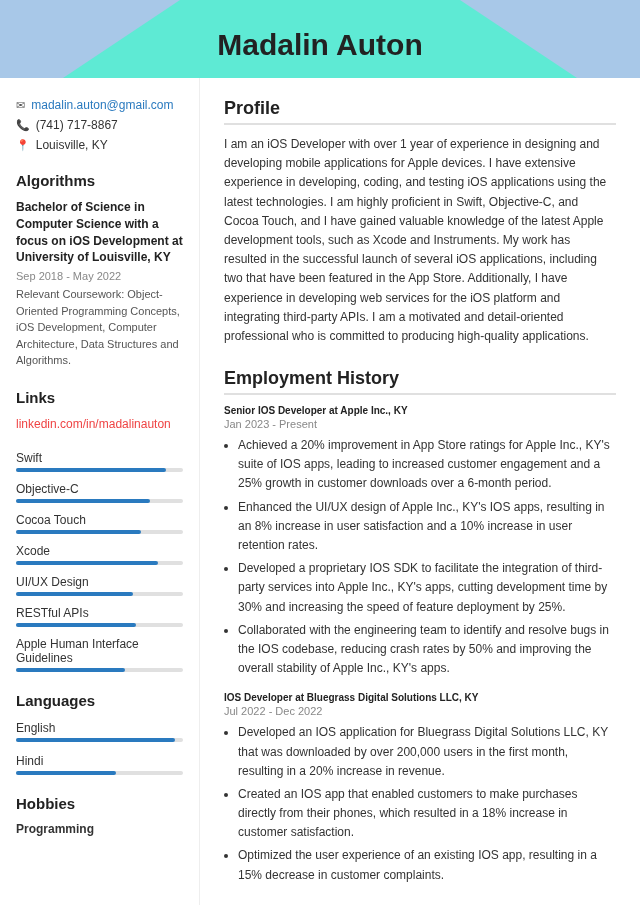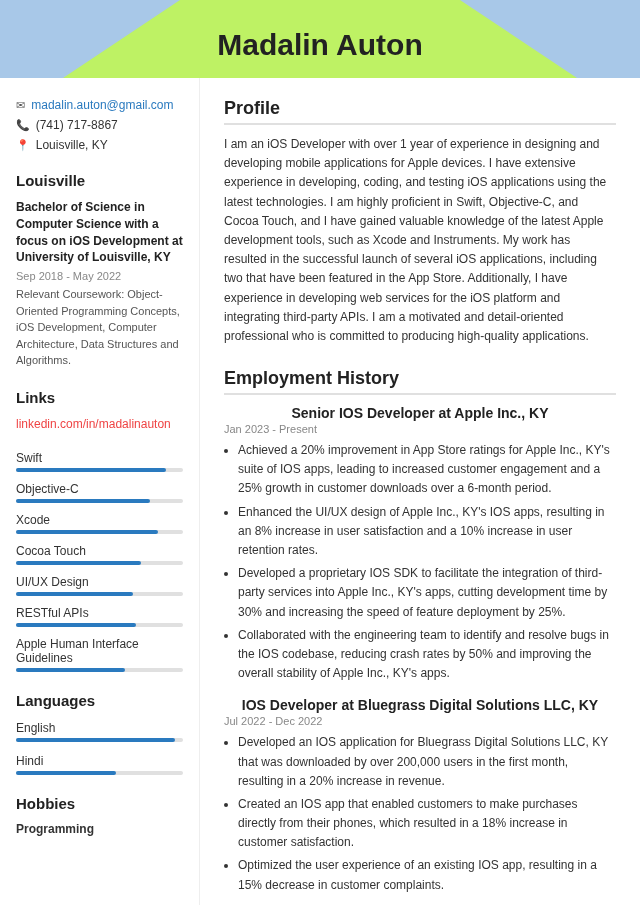--- a/index.html
+++ b/index.html
@@ -8,21 +8,21 @@
       font-size: 13px;
       color: #333;
       background: #fff;
       width: 640px;
       min-height: 905px;
     }
 
     
     .header {
       position: relative;
-      background: #bef264;
+      background: #5eead4;
       text-align: center;
       padding: 28px 20px 16px;
       overflow: hidden;
     }
     .header-triangle-left {
       position: absolute;
       top: 0; left: 0;
       width: 0; height: 0;
       border-style: solid;
       border-width: 120px 180px 0 0;
@@ -172,25 +172,24 @@
       padding-bottom: 4px;
       margin-bottom: 10px;
     }
     .profile-text {
       font-size: 12px;
       line-height: 1.6;
       color: #333;
     }
 
     .job-title {
-      font-size: 14px;
+      font-size: 10px;
       font-weight: bold;
       color: #222;
       margin-bottom: 2px;
-      text-align: center;
     }
     .job-date {
       font-size: 11px;
       color: #888;
       margin-bottom: 6px;
     }
     .job-bullets {
       padding-left: 14px;
       margin-bottom: 14px;
     }
@@ -223,21 +222,21 @@
         <span class="contact-icon">📞</span>
         <span>(741) 717-8867</span>
       </div>
       <div class="contact-item">
         <span class="contact-icon">📍</span>
         <span>Louisville, KY</span>
       </div>
     </div>
 
     <div class="sidebar-section">
-      <div class="sidebar-section-title">Louisville</div>
+      <div class="sidebar-section-title">Algorithms</div>
       <div class="education-degree">Bachelor of Science in Computer Science with a focus on iOS Development at University of Louisville, KY</div>
       <div class="education-date">Sep 2018 - May 2022</div>
       <div class="education-coursework">
         <span>Relevant Coursework:</span>
         <span>Object-Oriented Programming Concepts, iOS Development, Computer Architecture, Data Structures and Algorithms.</span>
       </div>
     </div>
 
     <div class="sidebar-section">
       <div class="sidebar-section-title">Links</div>
@@ -252,29 +251,29 @@
         <div class="skill-bar-fill" style="width:90%"></div>
       </div>
     </div>
           <div class="skill-item">
       <div class="skill-name">Objective-C</div>
       <div class="skill-bar-bg">
         <div class="skill-bar-fill" style="width:80%"></div>
       </div>
     </div>
           <div class="skill-item">
+      <div class="skill-name">Cocoa Touch</div>
+      <div class="skill-bar-bg">
+        <div class="skill-bar-fill" style="width:75%"></div>
+      </div>
+    </div>
+          <div class="skill-item">
       <div class="skill-name">Xcode</div>
       <div class="skill-bar-bg">
         <div class="skill-bar-fill" style="width:85%"></div>
-      </div>
-    </div>
-          <div class="skill-item">
-      <div class="skill-name">Cocoa Touch</div>
-      <div class="skill-bar-bg">
-        <div class="skill-bar-fill" style="width:75%"></div>
       </div>
     </div>
           <div class="skill-item">
       <div class="skill-name">UI/UX Design</div>
       <div class="skill-bar-bg">
         <div class="skill-bar-fill" style="width:70%"></div>
       </div>
     </div>
           <div class="skill-item">
       <div class="skill-name">RESTful APIs</div>

